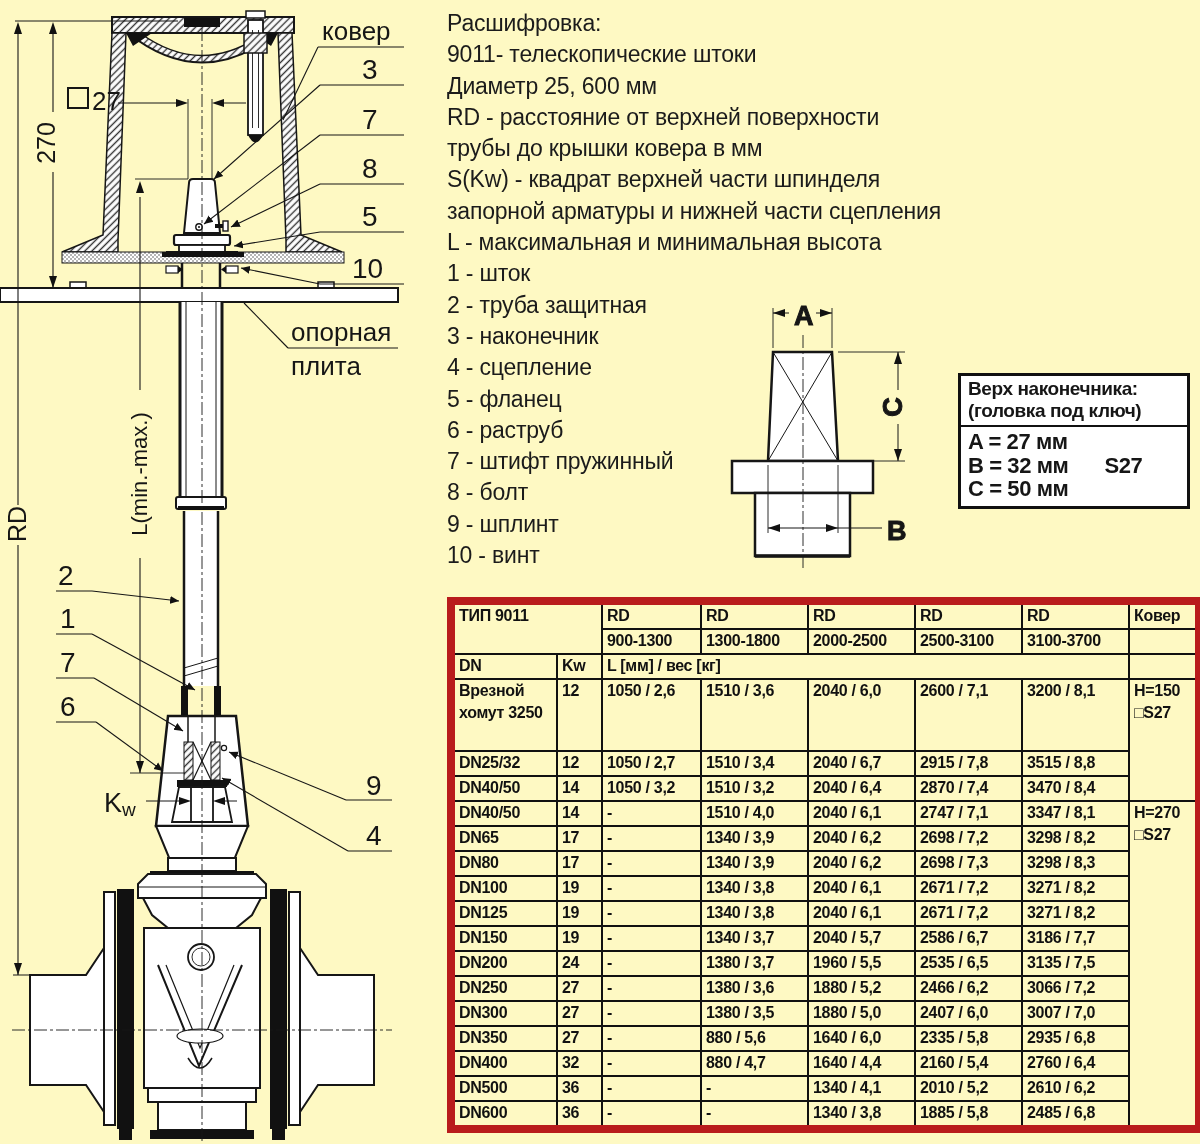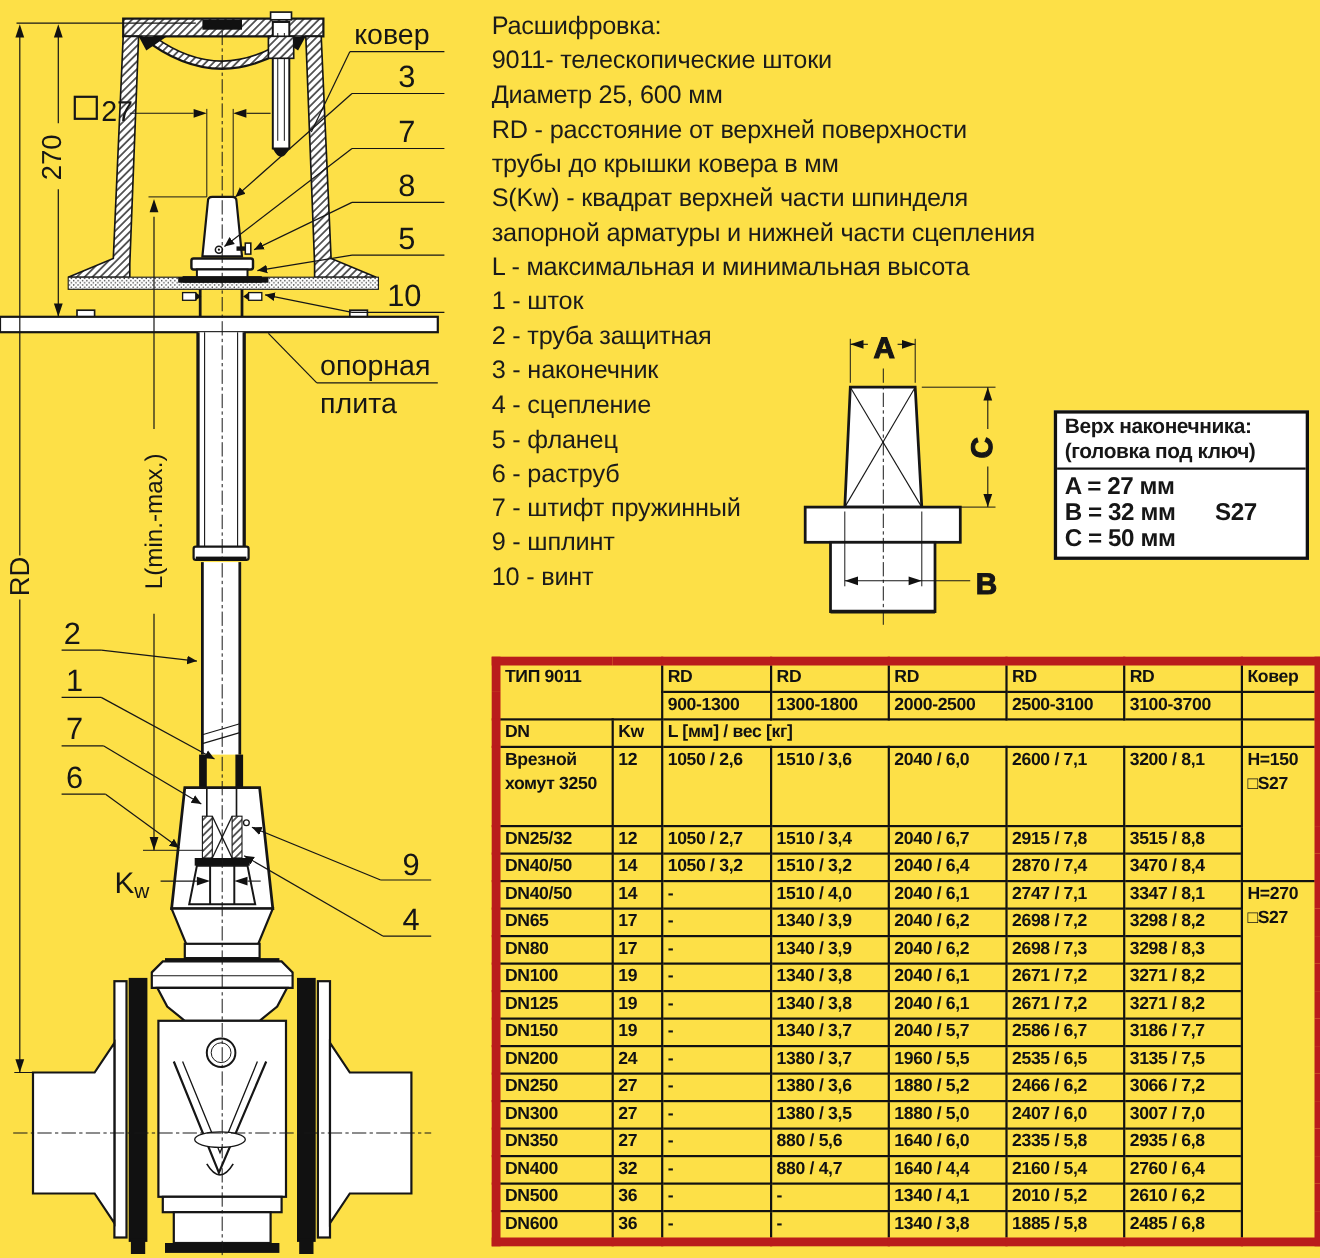--- a/index.html
+++ b/index.html
@@ -1,17 +1,17 @@
 <!DOCTYPE html>
 <html><head>
 <meta charset="utf-8">
 <style>
   html,body{margin:0;padding:0;background:#fff;}
   body{font-family:"Liberation Sans", sans-serif; color:#161616;}
-  #stage{position:relative;width:1200px;height:1144px;background:#fde047;overflow:hidden;}
+  #stage{position:relative;width:1200px;height:1144px;background:#fef9c3;overflow:hidden;}
   #artwork{position:absolute;left:0;top:0;z-index:1;}
   svg text{font-family:"Liberation Sans", sans-serif; fill:#161616;}
   .callout-num{font-size:28px;}
   .callout-word{font-size:26px;}
   .dim-text{font-size:25px;}
 
   
   #legend{position:absolute;left:447px;top:8px;width:745px;z-index:2;
           font-size:23px;line-height:31.3px;color:#1b1b1b;letter-spacing:-0.2px;}
 
@@ -310,20 +310,21 @@
       <div>S(Kw) - квадрат верхней части шпинделя</div>
       <div>запорной арматуры и нижней части сцепления</div>
       <div>L - максимальная и минимальная высота</div>
       <div>1 - шток</div>
       <div>2 - труба защитная</div>
       <div>3 - наконечник</div>
       <div>4 - сцепление</div>
       <div>5 - фланец</div>
       <div>6 - раструб</div>
       <div>7 - штифт пружинный</div>
+      <div>8 - болт</div>
       <div>9 - шплинт</div>
       <div>10 - винт</div>
     </div>
 
   <div id="tip-box">
     <div class="hd">
       <div>Верх наконечника:</div>
       <div>(головка под ключ)</div>
     </div>
     <div class="bd">

